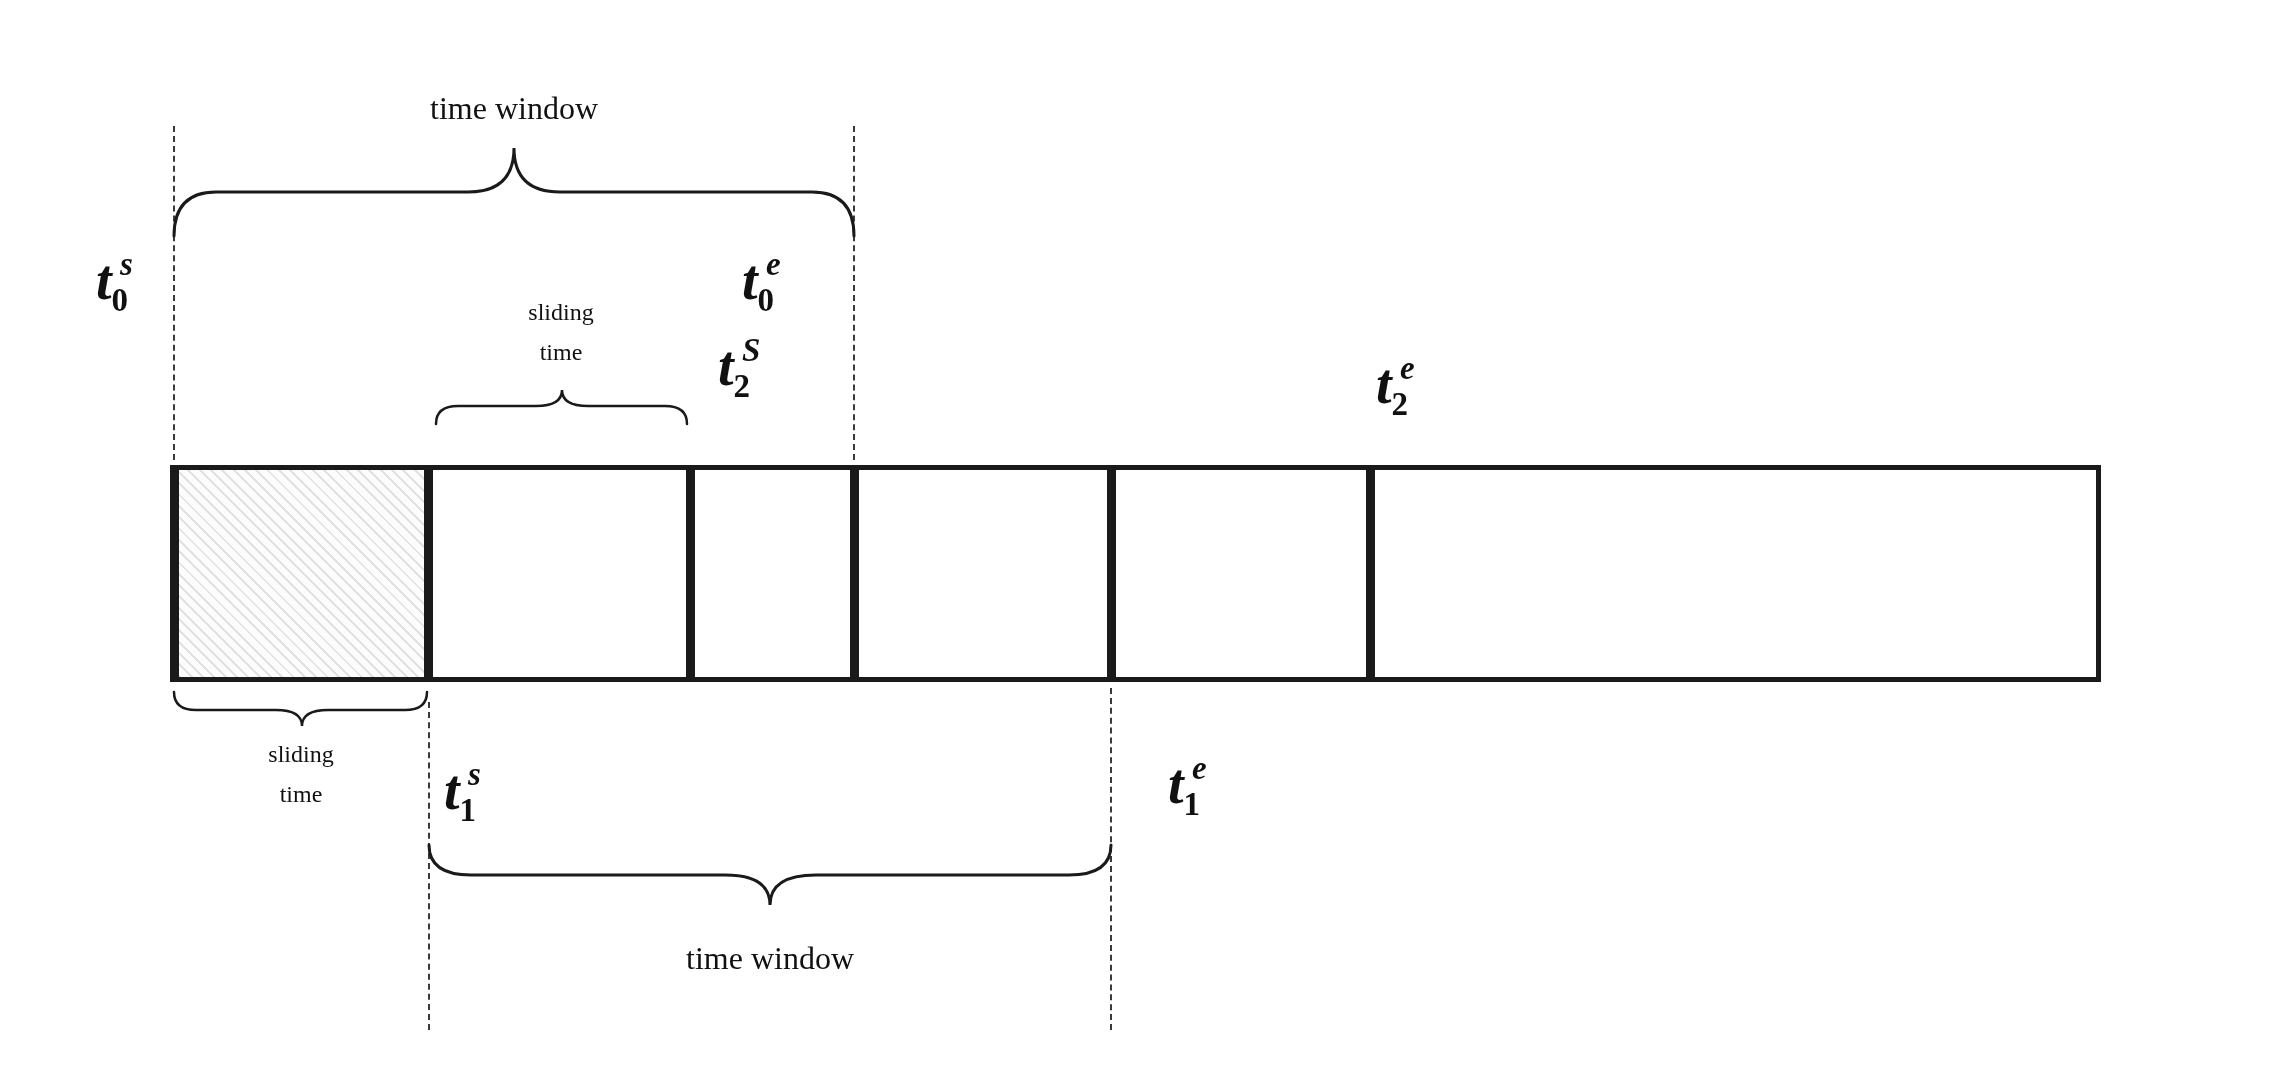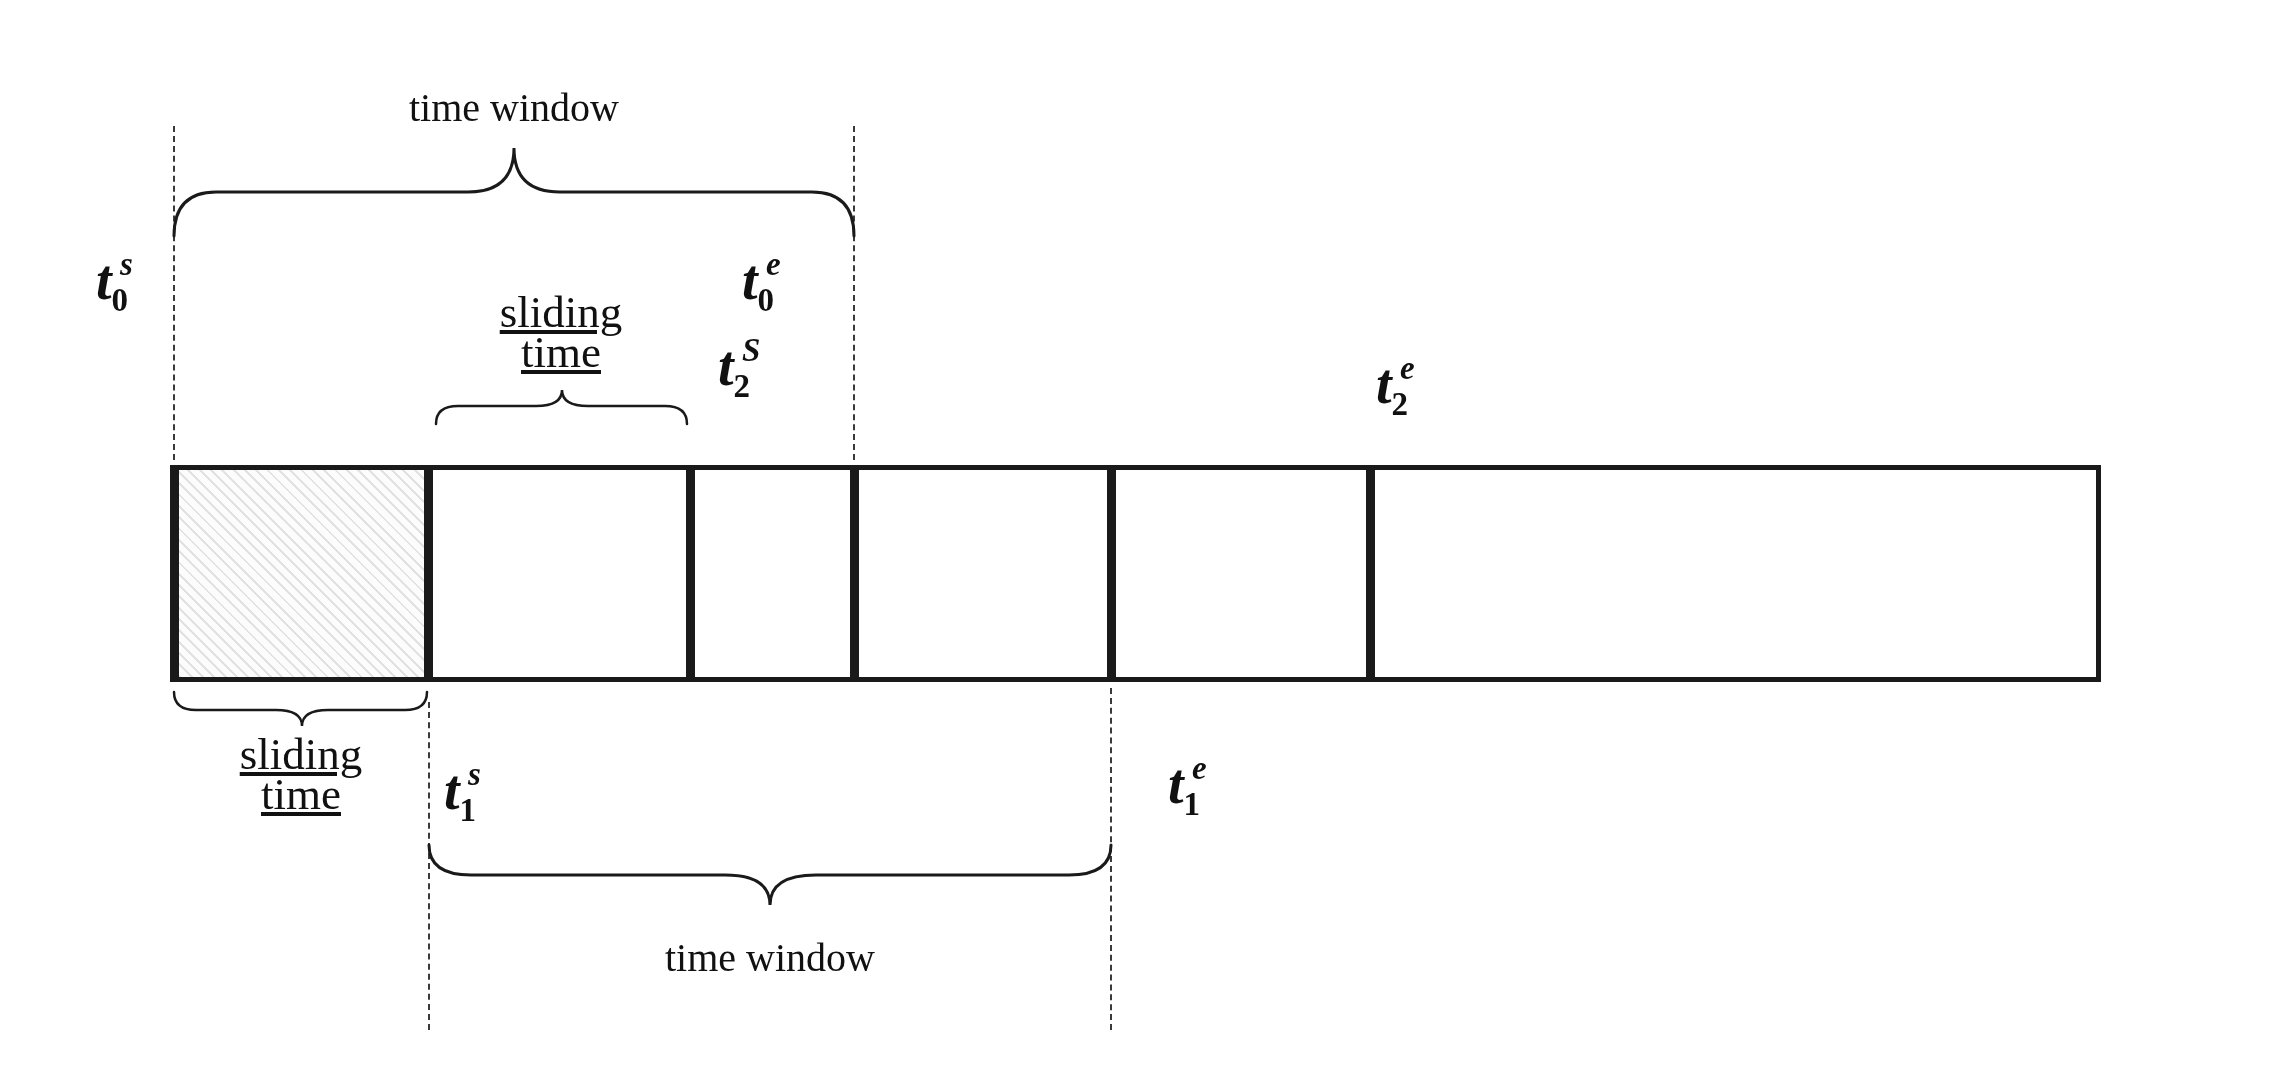--- a/index.html
+++ b/index.html
@@ -33,28 +33,27 @@
     background:#1a1a1a;
   }
   .dash{
     position:absolute;
     width:0;
     border-left:2px dashed #3a3a3a;
   }
   .caption{
     position:absolute;
     text-align:center;
-    font-size:40px;
+    font-size:32px;
     line-height:44px;
     color:#111;
   }
   .caption.small{
-    font-size:45px;
+    font-size:24px;
     line-height:40px;
-    text-decoration:underline;
   }
   .marker{
     position:absolute;
     font-size:56px;
     font-style:italic;
     line-height:1;
     white-space:nowrap;
     font-weight:bold;
   }
   .marker sub{

